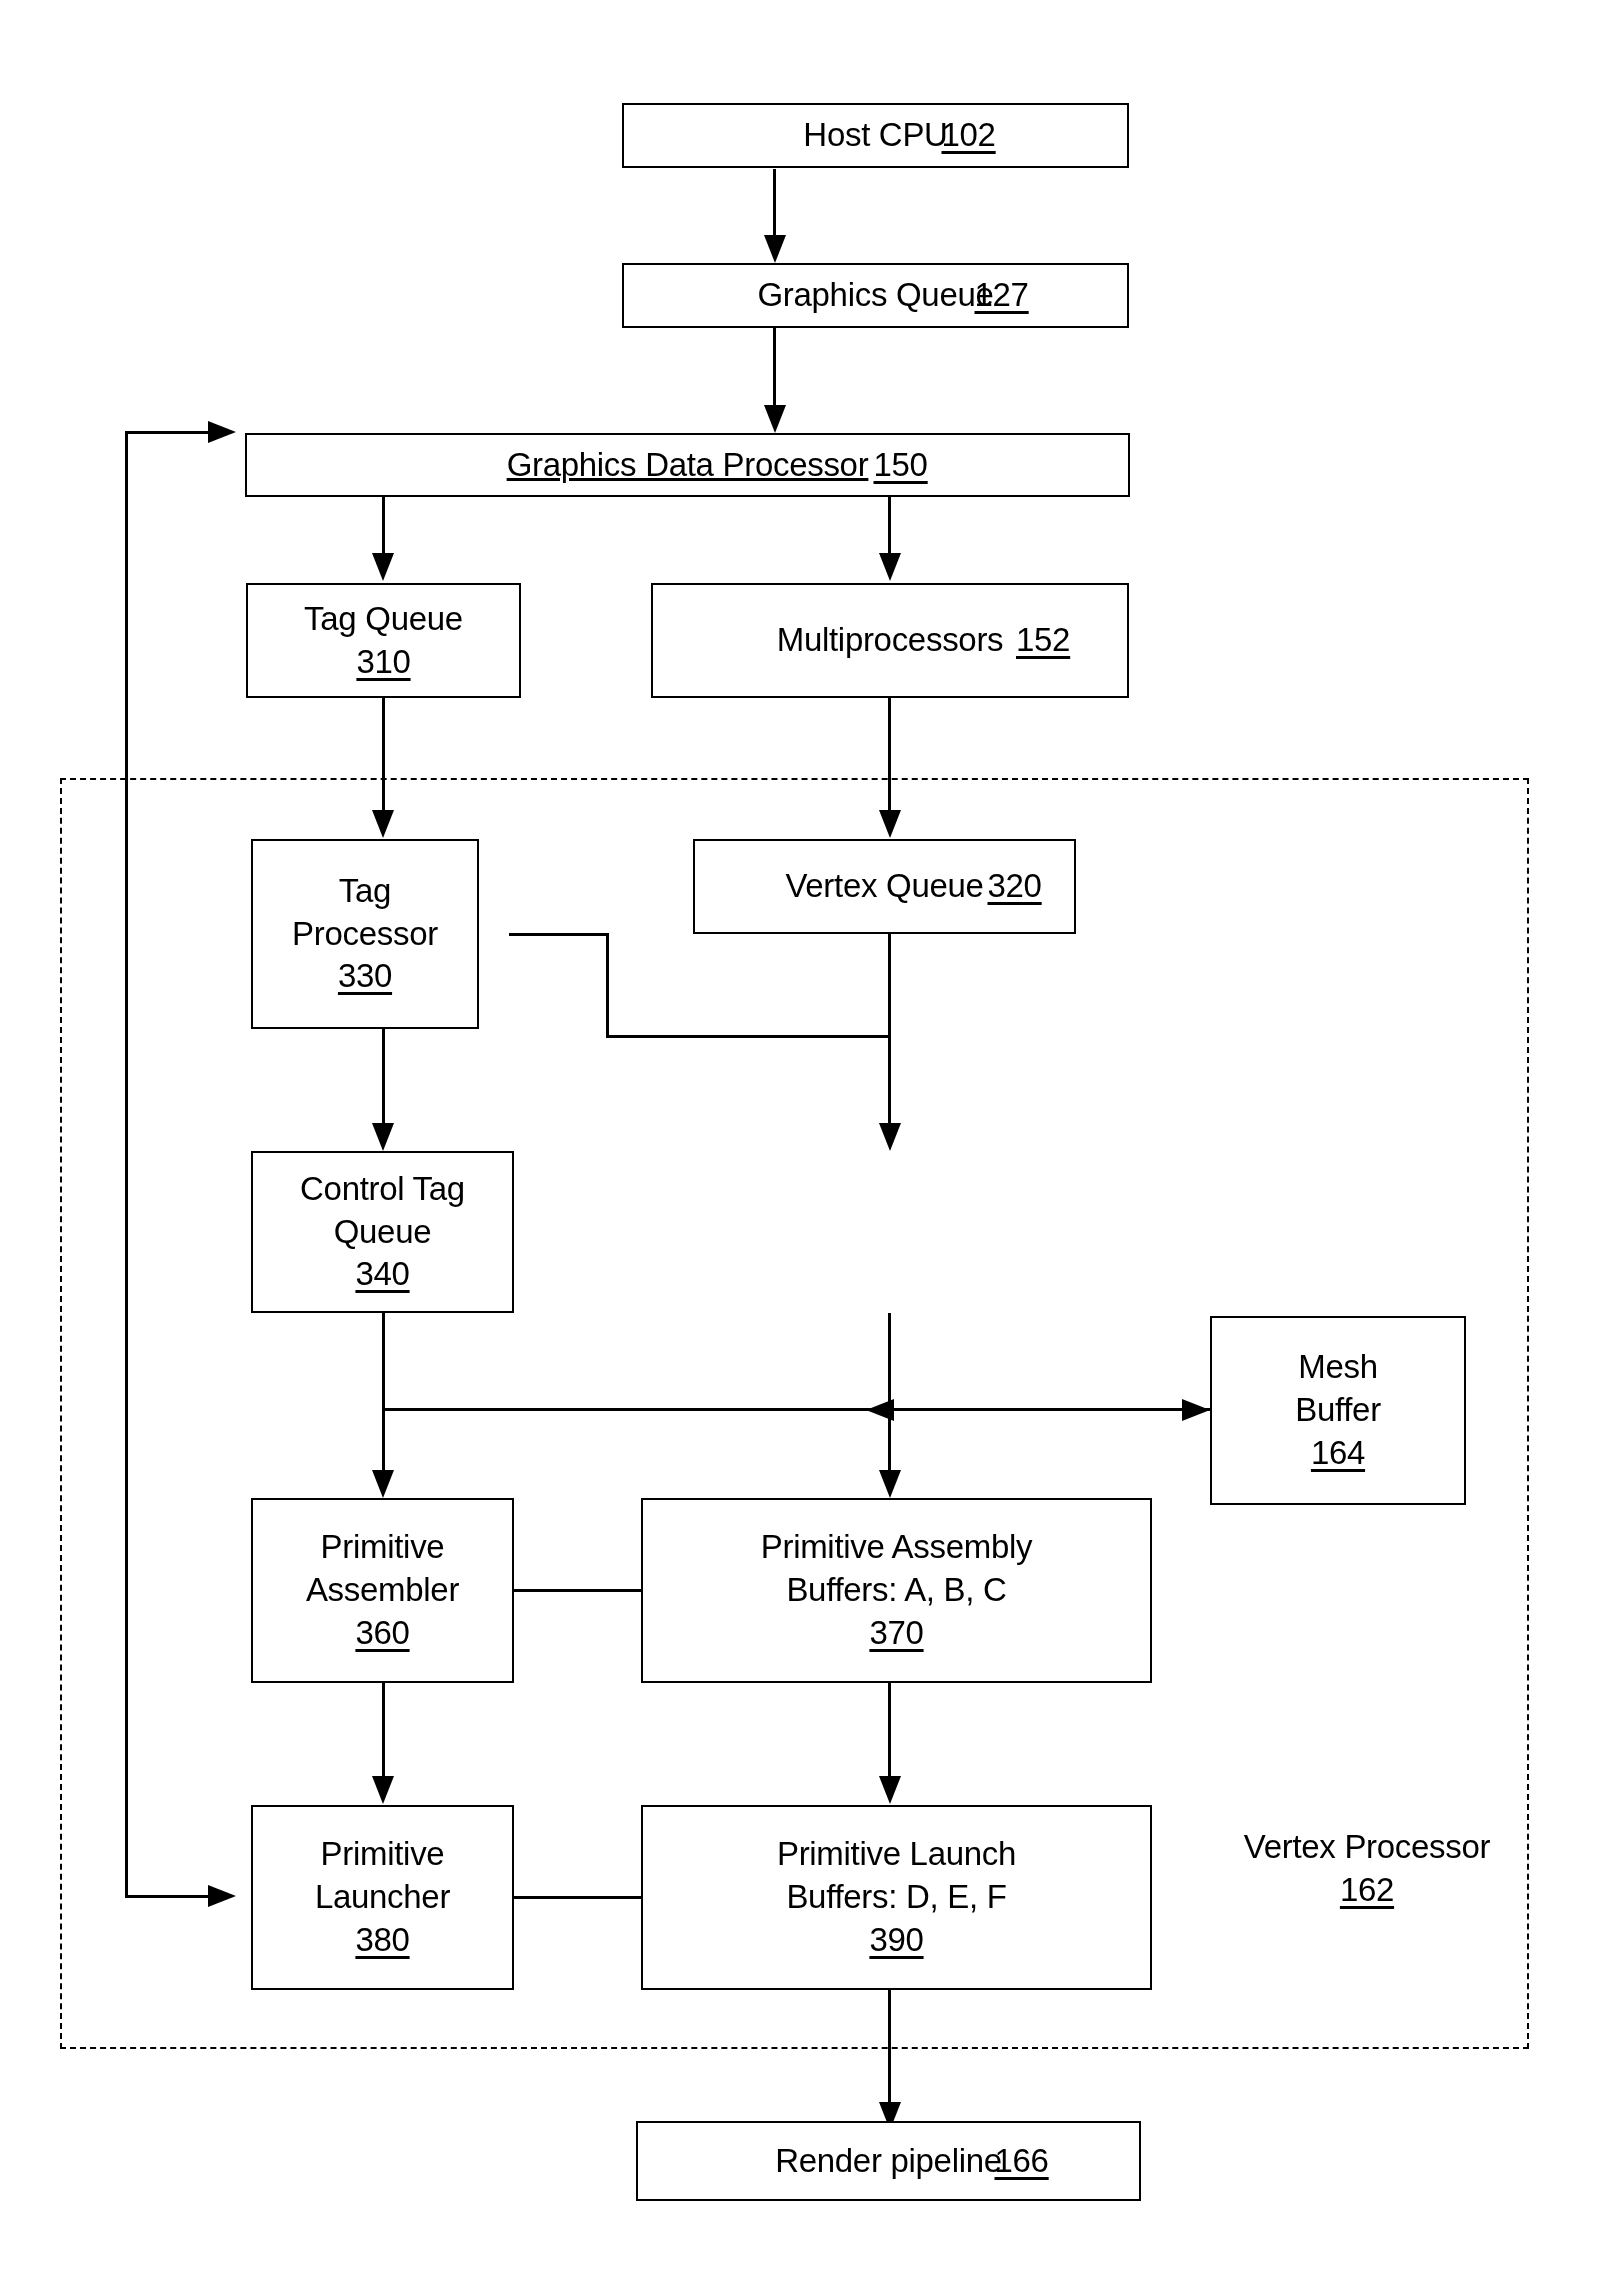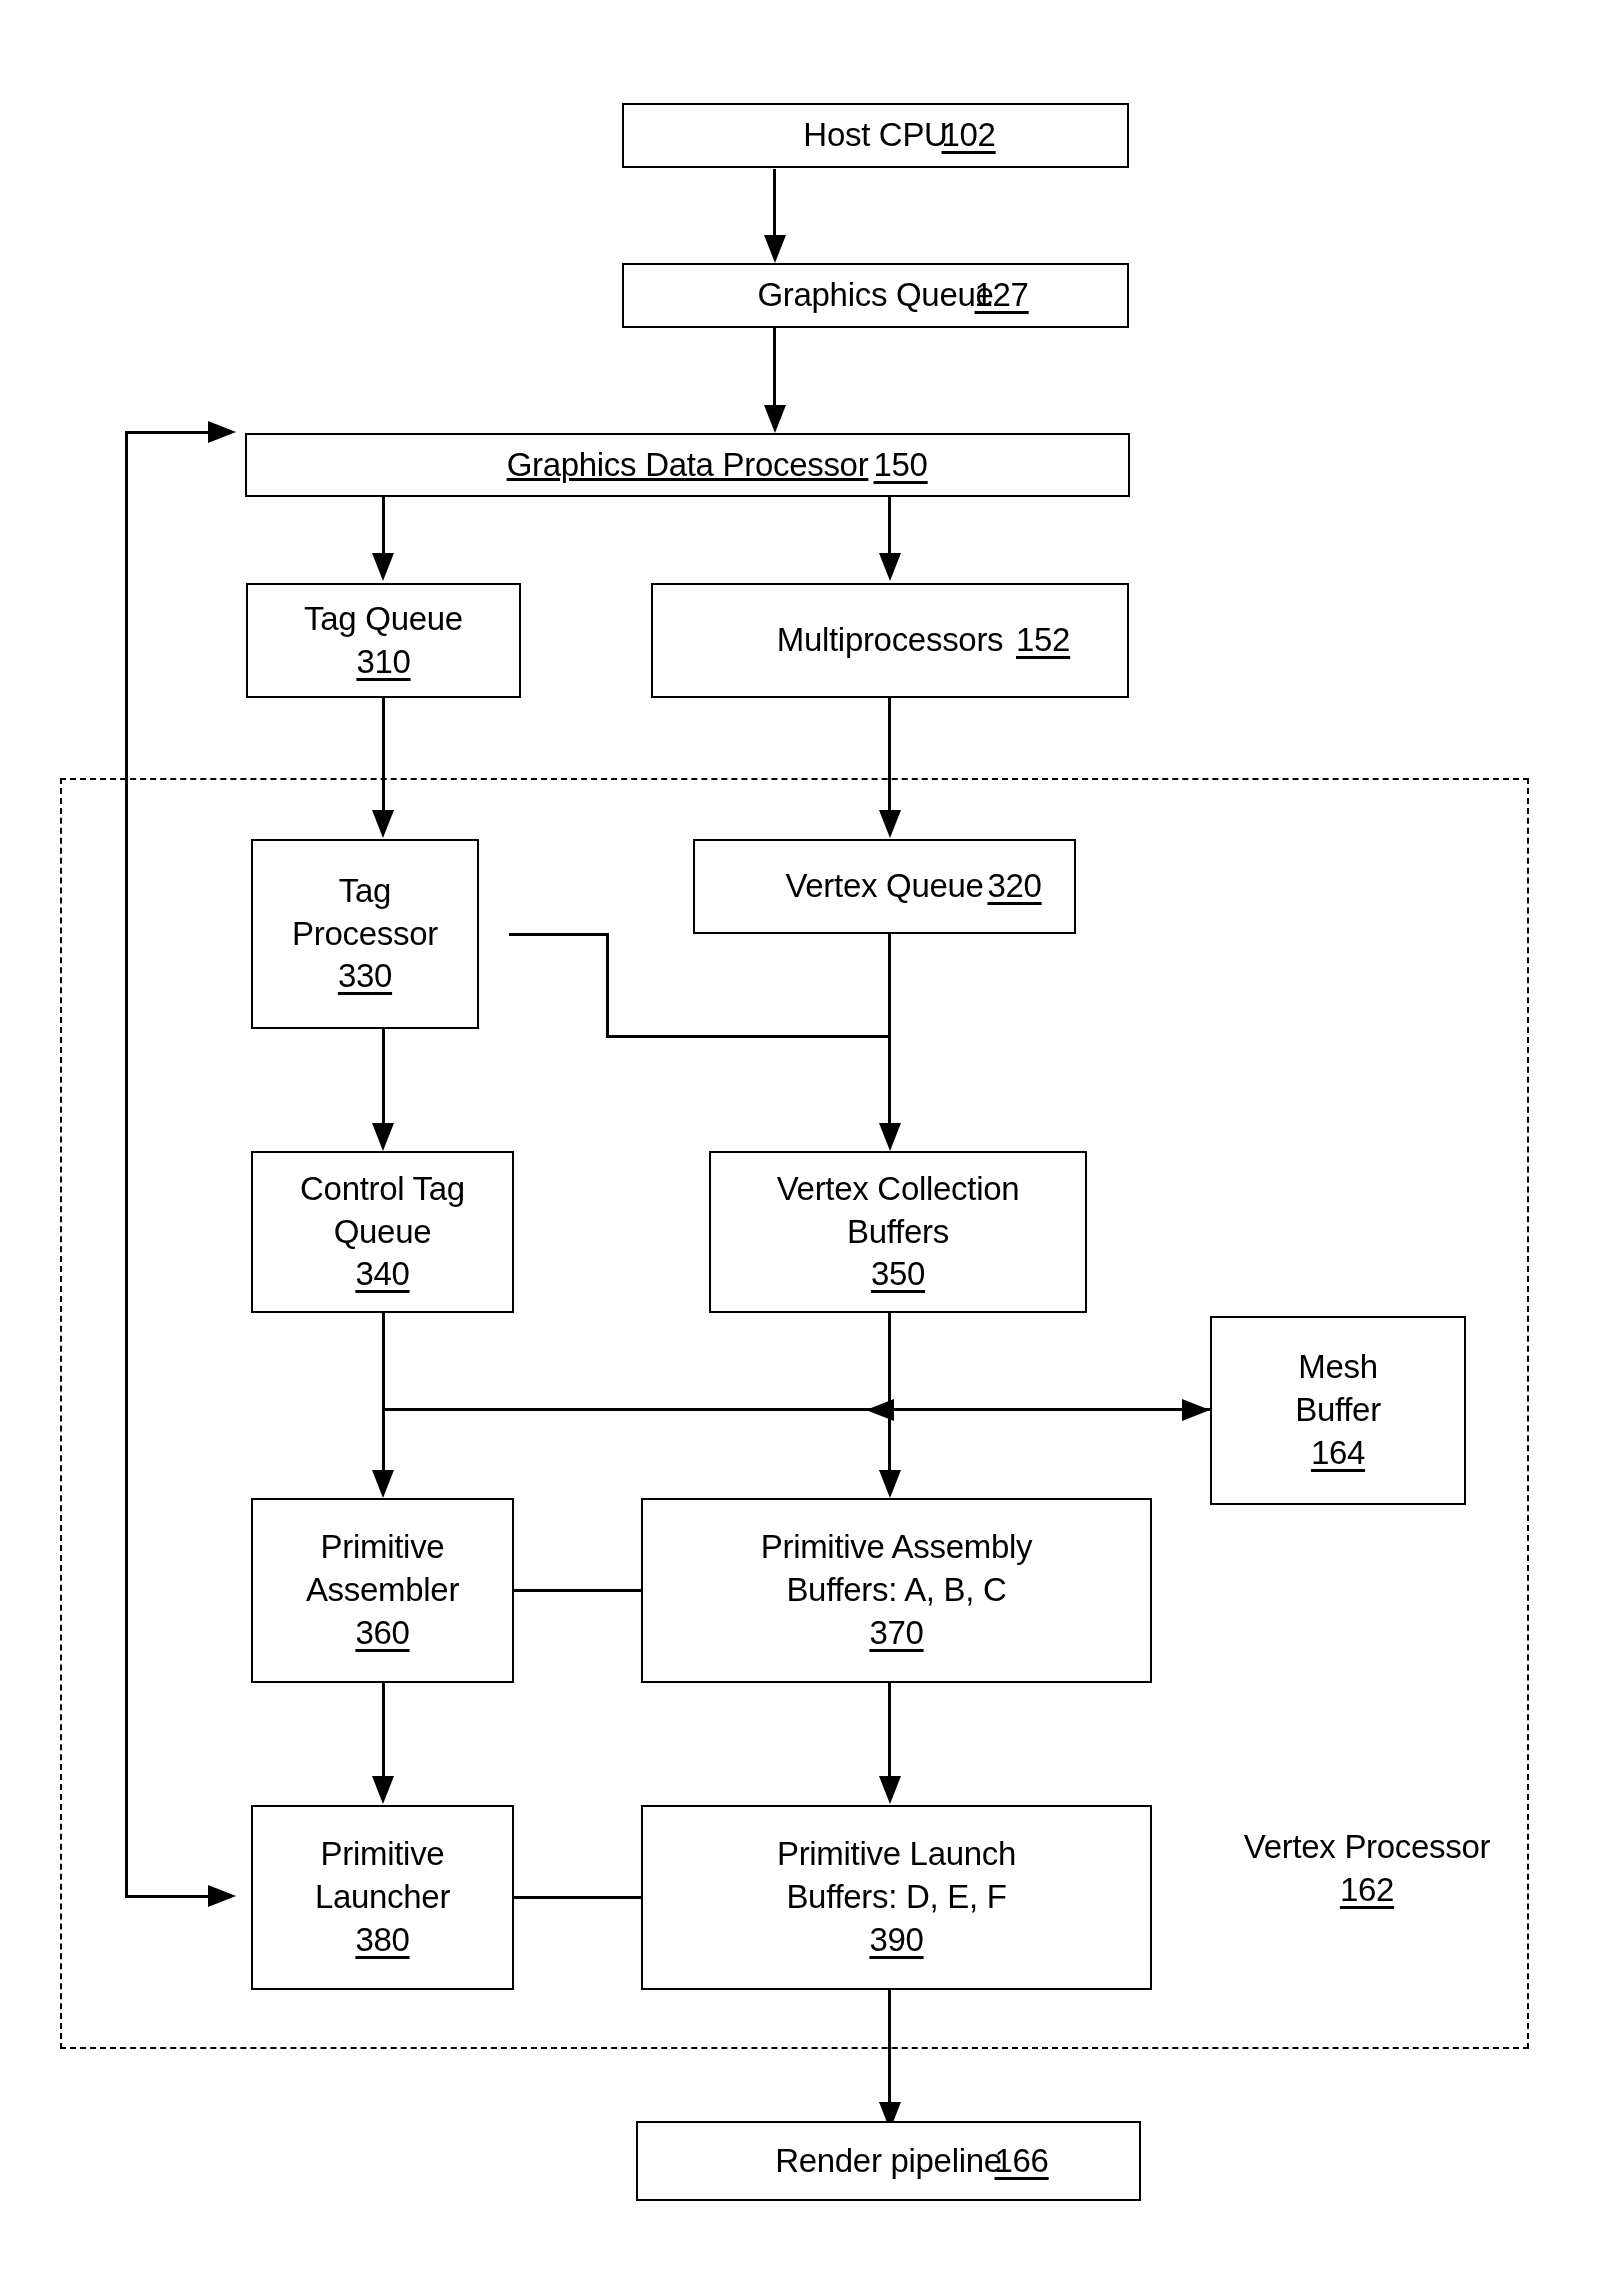--- a/index.html
+++ b/index.html
@@ -144,25 +144,20 @@
 
   <div class="vline" style="left:888px; top:922px; height:192px;"></div>
   <div class="arrow-d" style="left:879px; top:1111px;"></div>
 
   <div class="box" style="left:251px; top:1139px; width:263px; height:162px;">
     <span class="ln">Control Tag</span>
     <span class="ln">Queue</span>
     <span class="ln ref">340</span>
   </div>
 
-  <div class="box" style="left:709px; top:1139px; width:378px; height:162px;">
-    <span class="ln">Vertex Collection</span>
-    <span class="ln">Buffers</span>
-    <span class="ln ref">350</span>
-  </div>
 
   <div class="box" style="left:1210px; top:1304px; width:256px; height:189px;">
     <span class="ln">Mesh</span>
     <span class="ln">Buffer</span>
     <span class="ln ref">164</span>
   </div>
 
   <div class="vline" style="left:382px; top:1301px; height:160px;"></div>
   <div class="arrow-d" style="left:372px; top:1458px;"></div>
 

